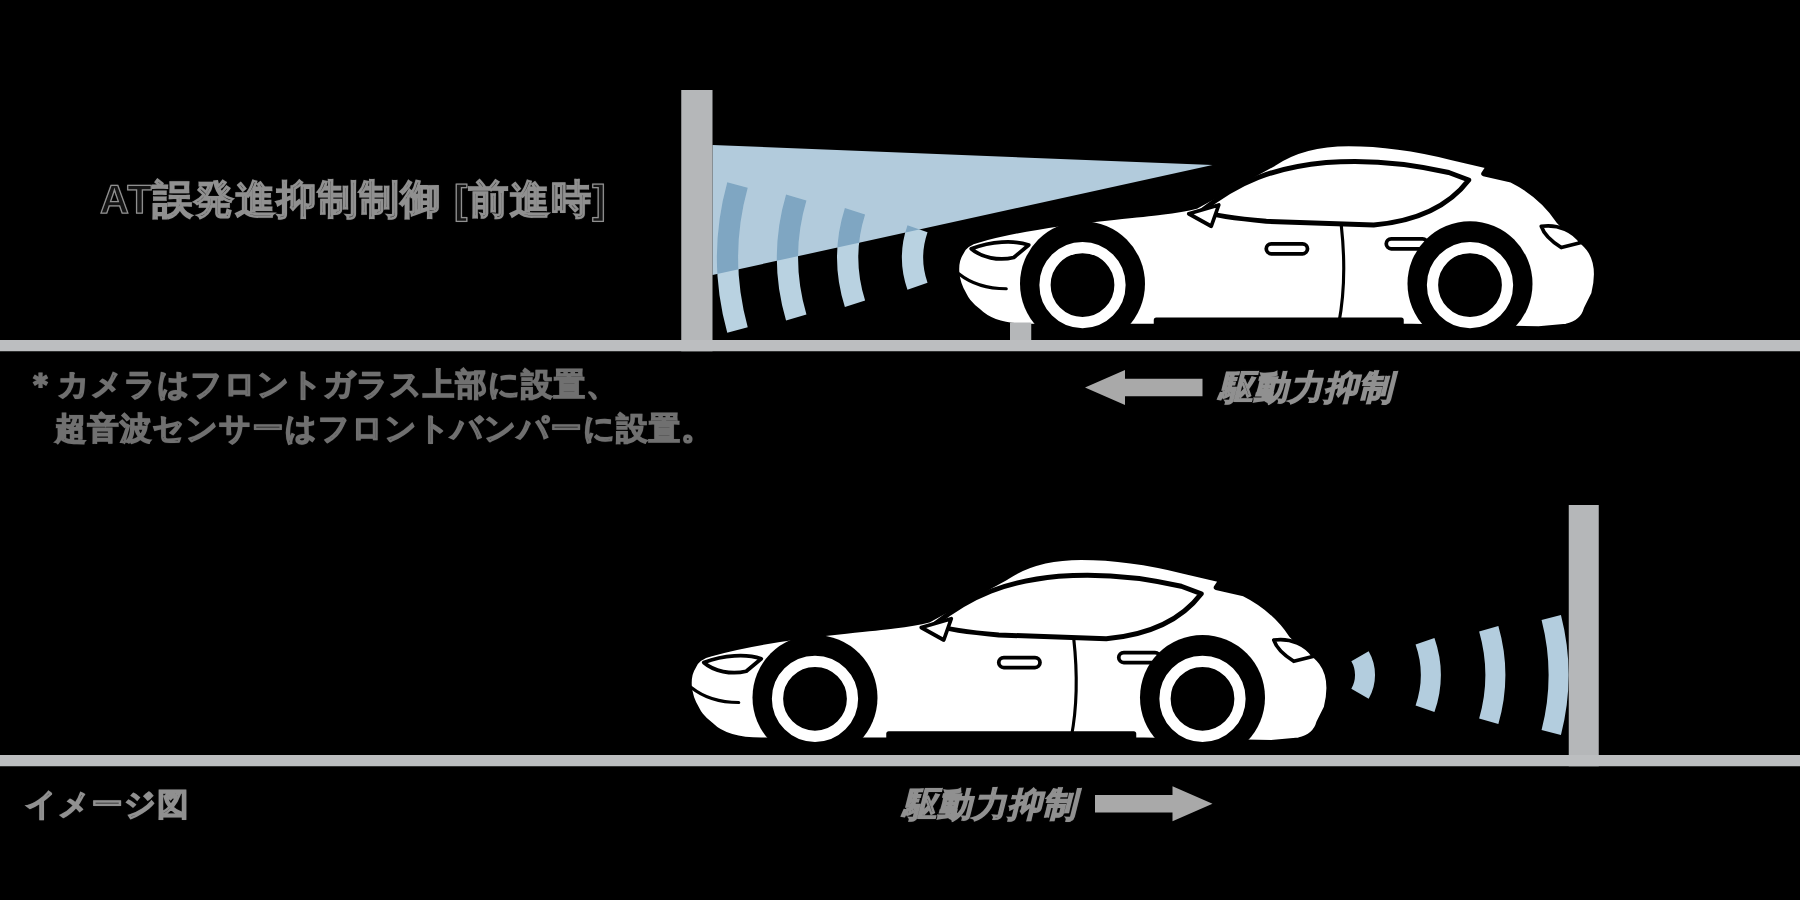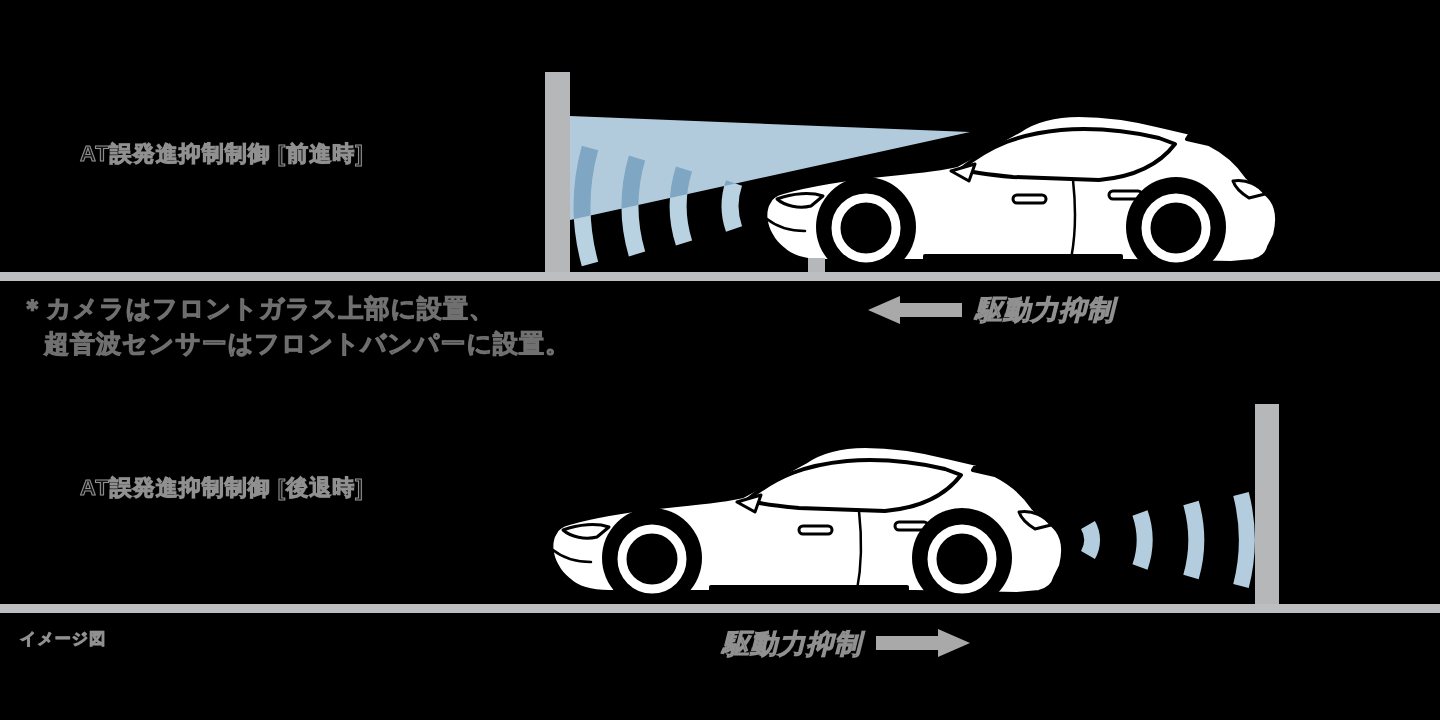--- a/index.html
+++ b/index.html
@@ -4,25 +4,25 @@
 <style>
   html,body{margin:0;padding:0;background:#000;}
   .stage{position:relative;width:1440px;height:720px;overflow:hidden;background:var(--c-background,#000);
          font-family:"Liberation Sans","DejaVu Sans",sans-serif;}
   .stage svg{position:absolute;left:0;top:0;}
   .txt{position:absolute;line-height:1.15;white-space:pre;font-weight:bold;
        color:var(--c-text_fill,#141414);
        -webkit-text-stroke:1px var(--c-text_edge,#8f8f8f);
        text-shadow:0 0 1px var(--c-text_edge,#8f8f8f);
        letter-spacing:1px;}
-  .title{font-size:22px;text-align:right;}
+  .title{font-size:32px;text-align:right;}
   .note{font-size:25px;-webkit-text-stroke:1px var(--c-note_edge,#707070);
         text-shadow:0 0 1px var(--c-note_edge,#707070);}
   .label{font-size:27px;font-style:italic;}
-  .caption{font-size:16px;}
+  .caption{font-size:25px;}
   .wedge{fill:var(--c-wedge_blue,#b2cbdc);}
   .waves-light path{stroke:var(--c-wave_blue_light,#b9d2e1);stroke-width:17;fill:none;}
   .waves-dark path{stroke:var(--c-wave_blue_dark,#7fa6c2);stroke-width:17;fill:none;}
   .waves-bottom path{stroke:var(--c-wave_blue_bottom,#b3cdde);stroke-width:16;fill:none;}
   .gray-wall{fill:var(--c-wall_gray,#b5b7b9);}
   .gray-ground{fill:var(--c-ground_gray,#bcbec0);}
   .arrow{fill:var(--c-arrow_gray,#a9a9a9);}
   .cb{fill:var(--c-car_body,#fff);stroke:var(--c-car_line,#000);stroke-width:4;stroke-linejoin:round;}
   .cb3{fill:var(--c-car_body,#fff);stroke:var(--c-car_line,#000);stroke-width:3;stroke-linejoin:round;}
   .cl{fill:none;stroke:var(--c-car_line,#000);stroke-width:2.5;stroke-linecap:round;}
@@ -110,18 +110,17 @@
     <polygon class="arrow" points="970,643 938,629 938,636 876,636 876,650 938,650 938,657"></polygon>
   </svg>
 
   <div class="txt title" style="left:80px;top:141px">AT誤発進抑制制御 [前進時]</div>
 
   <div class="txt label" style="left:975px;top:295px">駆動力抑制</div>
 
   <div class="txt note" style="left:44px;top:329px">超音波センサーはフロントバンパーに設置。</div>
   <div class="txt note" style="left:20px;top:294px">＊カメラはフロントガラス上部に設置、</div>
 
-  <div class="txt title" style="left:80px;top:475px">AT誤発進抑制制御 [後退時]</div>
 
   <div class="txt label" style="left:722px;top:629px">駆動力抑制</div>
 
   <div class="txt caption" style="left:20px;top:630px">イメージ図</div>
 </div>
 
 </body></html>

